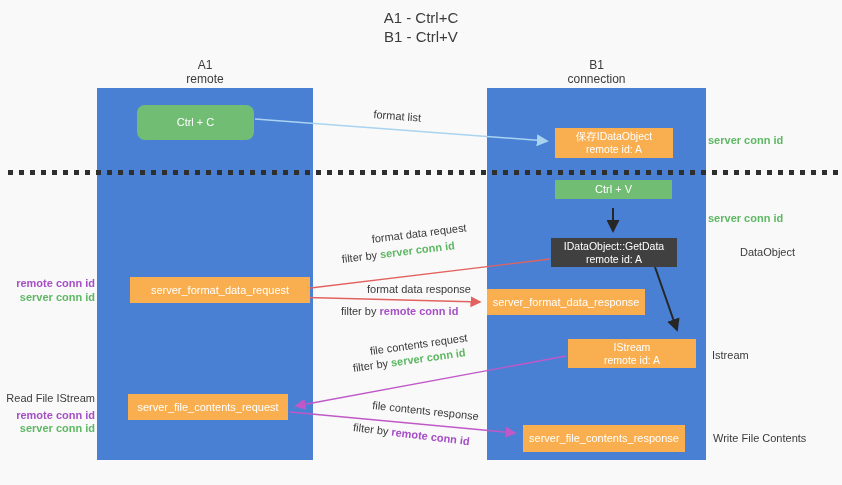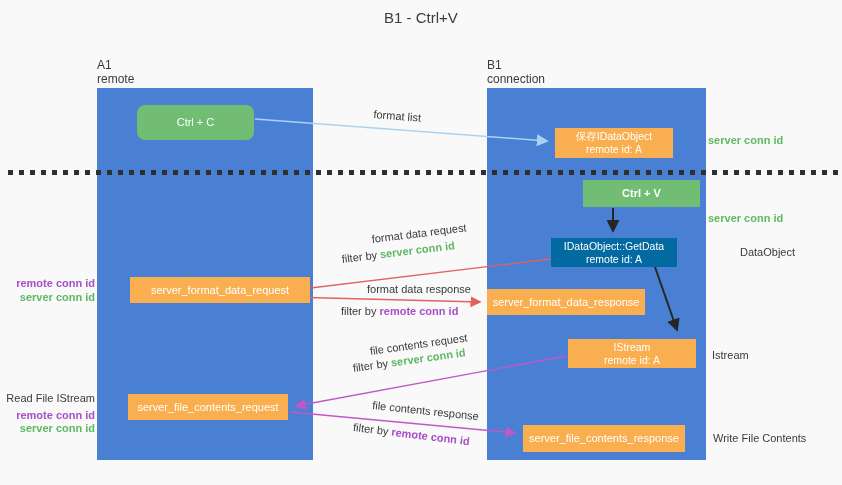--- a/index.html
+++ b/index.html
@@ -4,39 +4,40 @@
 <style>
   html,body{margin:0;padding:0;background:#f9f9f9;}
   .canvas{
     position:relative;width:842px;height:485px;overflow:hidden;
     background:#f9f9f9;
     font-family:"Liberation Sans", sans-serif;
     color:#3b3b3b;
   }
   .abs{position:absolute;}
   .title{top:8px;left:0;width:842px;text-align:center;font-size:15px;line-height:19px;color:#3b3b3b;}
-  .col-header{text-align:left;font-size:12px;line-height:14px;top:58px;color:#3b3b3b;}
+  .col-header{text-align:center;font-size:12px;line-height:14px;top:58px;color:#3b3b3b;}
   .column{top:88px;height:372px;}
   .dotted{top:170px;left:8px;width:830px;height:5px;
     background:repeating-linear-gradient(90deg,#2f2f2f 0 5px,transparent 5px 11px);}
   .box{display:flex;flex-direction:column;align-items:center;justify-content:center;
     color:#fff;font-size:11px;line-height:13px;text-align:center;}
   .box .sm{font-size:10.5px;}
   .ann{font-size:11px;line-height:13px;white-space:nowrap;color:#3a3a3a;}
   .bold{font-weight:bold;}
   .side{font-size:11px;line-height:13px;white-space:nowrap;}
   .ra{width:95px;left:0;text-align:right;}
   svg.arrows{position:absolute;left:0;top:0;width:842px;height:485px;pointer-events:none;}
 </style>
 </head>
 <body>
 
 <div class="canvas">
 
   <div class="abs title">
+    <div>A1 - Ctrl+C</div>
     <div>B1 - Ctrl+V</div>
   </div>
 
   <div class="abs col-header" style="left:97px;width:216px;">
     <div>A1</div>
     <div>remote</div>
   </div>
   <div class="abs col-header" style="left:487px;width:219px;">
     <div>B1</div>
     <div>connection</div>
@@ -73,25 +74,25 @@
 
   <div class="abs box" style="left: 137px; top: 105px; width: 117px; height: 35px; background-color: rgb(113, 189, 115); border-radius: 8px;">
     <div>Ctrl + C</div>
   </div>
 
   <div class="abs box" style="left: 555px; top: 128px; width: 118px; height: 30px; background-color: rgb(249, 174, 79);">
     <div class="sm">保存IDataObject</div>
     <div class="sm">remote id: A</div>
   </div>
 
-  <div class="abs box" style="left: 583px; top: 180px; width: 117px; height: 27px; background-color: rgb(113, 189, 115); font-weight: bold;">
+  <div class="abs box" style="left: 555px; top: 180px; width: 117px; height: 19px; background-color: rgb(113, 189, 115);">
     <div>Ctrl + V</div>
   </div>
 
-  <div class="abs box" style="left: 551px; top: 238px; width: 126px; height: 29px; background-color: #0369a1;">
+  <div class="abs box" style="left: 551px; top: 238px; width: 126px; height: 29px; background-color: #404040;">
     <div class="sm">IDataObject::GetData</div>
     <div class="sm">remote id: A</div>
   </div>
 
   <div class="abs box" style="left: 130px; top: 277px; width: 180px; height: 26px; background-color: rgb(249, 174, 79);">
     <div>server_format_data_request</div>
   </div>
 
   <div class="abs box" style="left: 487px; top: 289px; width: 158px; height: 26px; background-color: rgb(249, 174, 79);">
     <div>server_format_data_response</div>

